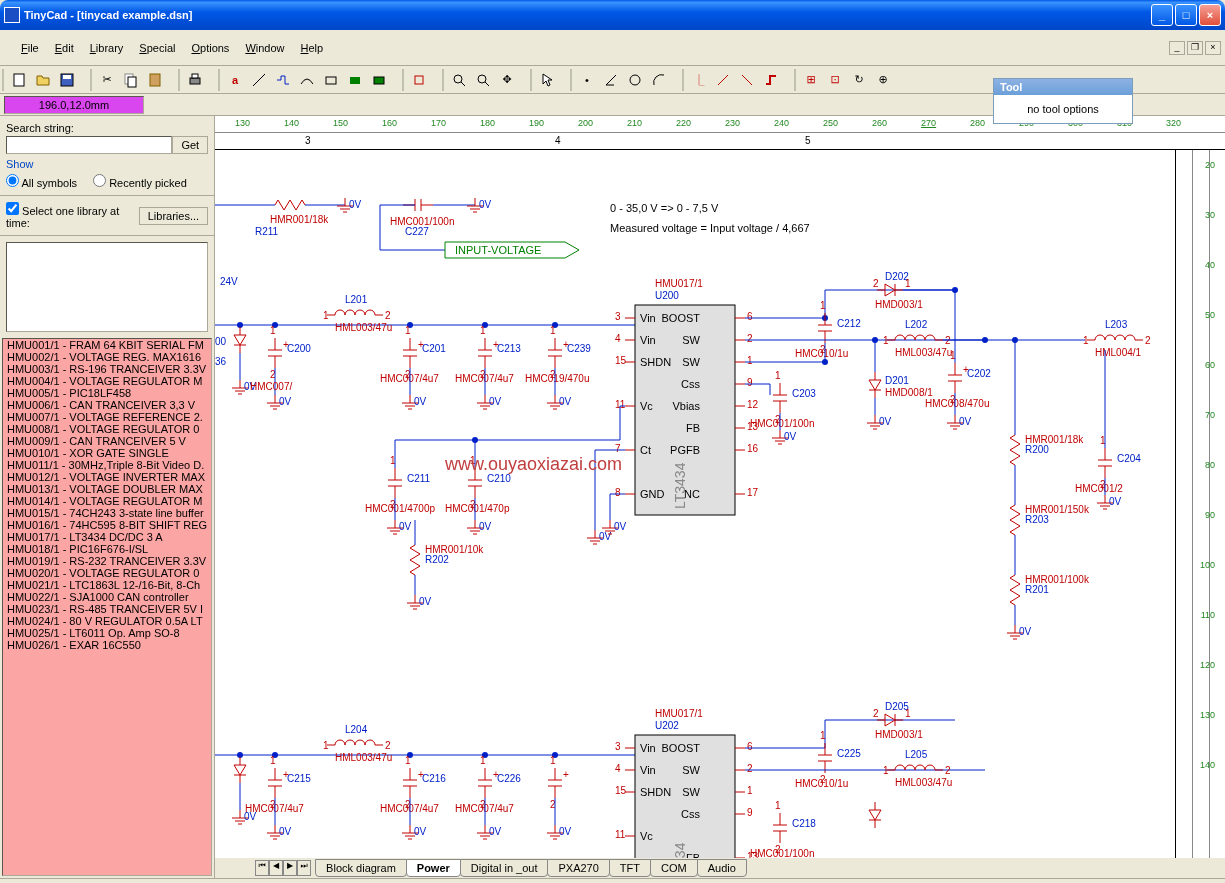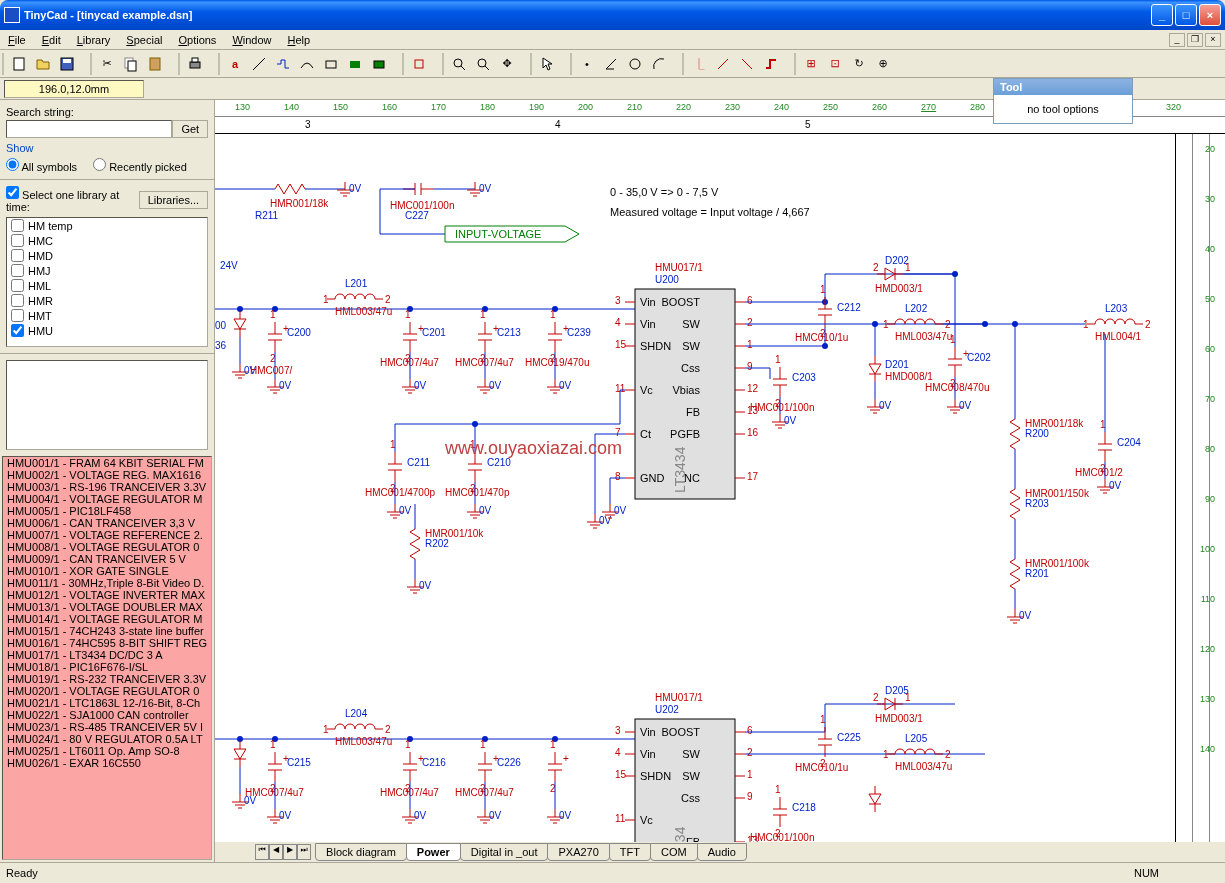--- a/index.html
+++ b/index.html
@@ -4,30 +4,30 @@
 <style>
 * { box-sizing: border-box; margin: 0; padding: 0; }
 body { font-family: Tahoma, Arial, sans-serif; font-size: 11px; background: #ece9d8; width: 1225px; height: 883px; overflow: hidden; position: relative; }
 .titlebar { background: linear-gradient(to bottom, #0058e6 0%, #3a93ff 8%, #0058e6 40%, #0046c8 100%); height: 30px; display: flex; align-items: center; padding: 0 4px; color: white; border-radius: 8px 8px 0 0; }
 .titlebar-icon { width: 16px; height: 16px; margin-right: 4px; background: #1a4ec4; border: 1px solid #fff; }
 .titlebar-text { flex: 1; font-weight: bold; }
 .winbtns { display: flex; gap: 2px; }
 .winbtn { width: 22px; height: 22px; border-radius: 3px; border: 1px solid #fff; display: flex; align-items: center; justify-content: center; font-weight: bold; color: white; cursor: pointer; }
 .winbtn.min, .winbtn.max { background: linear-gradient(to bottom, #3a93ff, #0058e6); }
 .winbtn.close { background: linear-gradient(to bottom, #f5a097, #e04f3a); }
-.menubar { background: #ece9d8; height: 20px; display: flex; align-items: center; padding: 0 0; border-bottom: 1px solid #aca899; position: relative; }
+.menubar { background: #ece9d8; height: 36px; display: flex; align-items: center; padding: 0 13px; border-bottom: 1px solid #aca899; position: relative; }
 .menuitem { padding: 2px 8px; cursor: pointer; }
 .menuitem u { text-decoration: underline; }
 .mdi-btns { position: absolute; right: 4px; display: flex; gap: 2px; }
 .mdi-btn { width: 16px; height: 14px; border: 1px solid #aca899; background: #ece9d8; font-size: 9px; text-align: center; cursor: pointer; }
 .toolbars { background: #ece9d8; display: flex; flex-wrap: wrap; border-bottom: 1px solid #aca899; padding: 2px; gap: 12px; align-items: center; height: 28px; }
 .tbgroup { display: flex; gap: 2px; border-left: 2px solid #c0c0b0; padding-left: 4px; align-items: center; }
 .tbtn { width: 22px; height: 22px; border: 1px solid transparent; display: flex; align-items: center; justify-content: center; cursor: pointer; }
 .coordbar { background: #ece9d8; height: 22px; border-bottom: 1px solid #aca899; display: flex; align-items: center; padding: 0 4px; }
-.coord { padding: 2px 8px; border: 1px inset #aca899; background: #fef9c3; width: 140px; font-size: 11px; text-align: center; }
+.coord { padding: 2px 8px; border: 1px inset #aca899; background: #d946ef; width: 140px; font-size: 11px; text-align: center; }
 .main { display: flex; height: 762px; }
 .sidebar { width: 234px; background: #ece9d8; border-right: 1px solid #aca899; display: flex; flex-direction: column; }
 .sidebox { padding: 6px; border-bottom: 1px solid #aca899; }
 .sidebox label { font-size: 11px; }
 .searchrow { display: flex; gap: 0; margin-top: 2px; }
 .searchin { flex: 1; border: 1px inset #aca899; padding: 2px; font-size: 11px; }
 .btn { border: 1px solid #aca899; background: #ece9d8; padding: 2px 8px; cursor: pointer; font-size: 11px; }
 .showlink { color: #0046c8; font-size: 11px; margin-top: 4px; display: block; }
 .radiorow { display: flex; gap: 16px; margin-top: 4px; font-size: 11px; }
 .chkrow { font-size: 11px; display: flex; align-items: center; justify-content: space-between; }
@@ -260,30 +260,20 @@
       <div class="radiorow">
         <label><input type="radio" name="sym" checked="" style=""> <span>All symbols</span></label>
         <label><input type="radio" name="sym" style=""> <span>Recently picked</span></label>
       </div>
     </div>
     <div class="sidebox">
       <div class="chkrow">
         <label><input type="checkbox" checked="" style=""> <span>Select one library at time:</span></label>
         <button class="btn">Libraries...</button>
       </div>
-      <div class="liblist" id="liblist">
-          <div class="libitem"><input type="checkbox" style=""> HM temp</div>
-          <div class="libitem"><input type="checkbox" style=""> HMC</div>
-          <div class="libitem"><input type="checkbox" style=""> HMD</div>
-          <div class="libitem"><input type="checkbox" style=""> HMJ</div>
-          <div class="libitem"><input type="checkbox" style=""> HML</div>
-          <div class="libitem"><input type="checkbox" style=""> HMR</div>
-          <div class="libitem"><input type="checkbox" style=""> HMT</div>
-          <div class="libitem"><input type="checkbox" checked="" style=""> HMU</div>
-        </div>
     </div>
     <div class="preview"></div>
     <div class="complist" id="complist">
         <div class="compitem">HMU001/1 - FRAM 64 KBIT SERIAL FM</div>
         <div class="compitem">HMU002/1 - VOLTAGE REG. MAX1616</div>
         <div class="compitem">HMU003/1 - RS-196 TRANCEIVER 3.3V</div>
         <div class="compitem">HMU004/1 - VOLTAGE REGULATOR M</div>
         <div class="compitem">HMU005/1 - PIC18LF458</div>
         <div class="compitem">HMU006/1 - CAN TRANCEIVER 3,3 V</div>
         <div class="compitem">HMU007/1 - VOLTAGE REFERENCE 2.</div>

